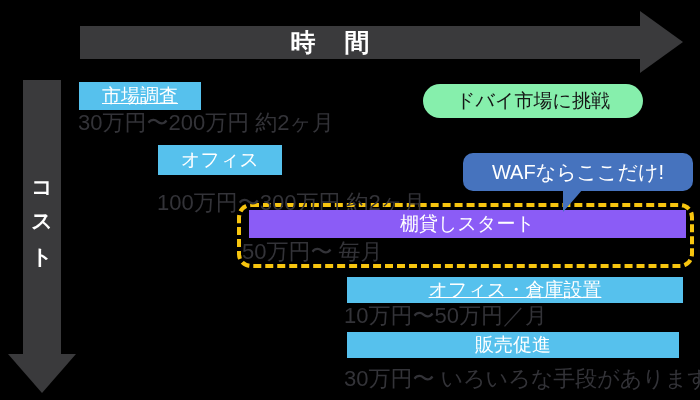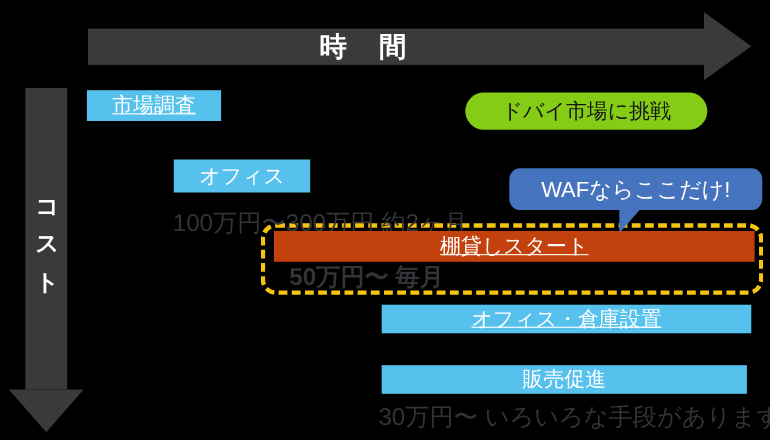--- a/index.html
+++ b/index.html
@@ -18,37 +18,37 @@
   .c-shaft{position:absolute;left:23px;top:80px;width:38px;height:274px;background:#3a3a3c;}
   .c-head{position:absolute;left:8px;top:354px;width:0;height:0;
           border-top:39px solid #3a3a3c;border-left:34px solid transparent;border-right:34px solid transparent;}
   .c-label{position:absolute;left:23px;top:80px;width:38px;height:274px;
            display:flex;align-items:center;justify-content:center;
            writing-mode:vertical-rl;color:#ffffff;font-size:21px;font-weight:bold;letter-spacing:8px;}
   
   .step{position:absolute;display:flex;align-items:center;justify-content:center;
         color:#ffffff;font-size:19px;white-space:nowrap;}
   .step.light{background:#56c1ed;}
-  .step.dark{background:#c2410c;text-decoration:underline;}
+  .step.dark{background:#8b5cf6;}
   .s1{left:79px;top:82px;width:122px;height:28px;text-decoration:underline;}
   .s2{left:158px;top:145px;width:124px;height:30px;}
   .s3{left:249px;top:210px;width:437px;height:28px;}
   .s4{left:347px;top:277px;width:336px;height:26px;text-decoration:underline;}
   .s5{left:347px;top:332px;width:332px;height:26px;}
   .detail{position:absolute;color:#333338;font-size:22px;white-space:nowrap;line-height:1.15;}
   .d1{left:78px;top:110px;}
   .d2{left:157px;top:190px;}
-  .d3{left:263px;top:239px;font-weight:bold;}
+  .d3{left:242px;top:239px;}
   .d4{left:344px;top:303px;}
   .d5{left:344px;top:366px;}
   
   .hl-frame{position:absolute;left:237px;top:203px;width:457px;height:65px;box-sizing:border-box;
             border:4px dashed #f7c50f;border-radius:14px;}
   
-  .goal{position:absolute;left:423px;top:84px;width:220px;height:34px;background:#84cc16;border-radius:17px;
+  .goal{position:absolute;left:423px;top:84px;width:220px;height:34px;background:#86efac;border-radius:17px;
         display:flex;align-items:center;justify-content:center;color:#151515;font-size:19px;white-space:nowrap;}
   
   .bubble{position:absolute;left:463px;top:153px;width:230px;height:38px;background:#4673be;border-radius:10px;
           display:flex;align-items:center;justify-content:center;color:#ffffff;font-size:20px;white-space:nowrap;z-index:3;}
   .bubble-tail{position:absolute;left:563px;top:189px;width:0;height:0;z-index:4;
                border-top:23px solid #4673be;border-right:20px solid transparent;}
 </style>
 </head>
 <body>
 
@@ -58,28 +58,30 @@
   <div class="t-head"></div>
   <div class="t-label">時　間</div>
 
   <div class="c-shaft"></div>
   <div class="c-head"></div>
   <div class="c-label">コスト</div>
 
   <div class="hl-frame"></div>
 
   <div class="step light s1">市場調査</div>
+  <div class="detail d1">30万円〜200万円 約2ヶ月</div>
 
   <div class="step light s2">オフィス</div>
   <div class="detail d2">100万円〜300万円 約2ヶ月</div>
 
   <div class="step dark s3">棚貸しスタート</div>
   <div class="detail d3">50万円〜 毎月</div>
 
   <div class="step light s4">オフィス・倉庫設置</div>
+  <div class="detail d4">10万円〜50万円／月</div>
 
   <div class="step light s5">販売促進</div>
   <div class="detail d5">30万円〜 いろいろな手段があります</div>
 
   <div class="goal">ドバイ市場に挑戦</div>
 
   <div class="bubble">WAFならここだけ!</div>
   <div class="bubble-tail"></div>
 
 </div>

